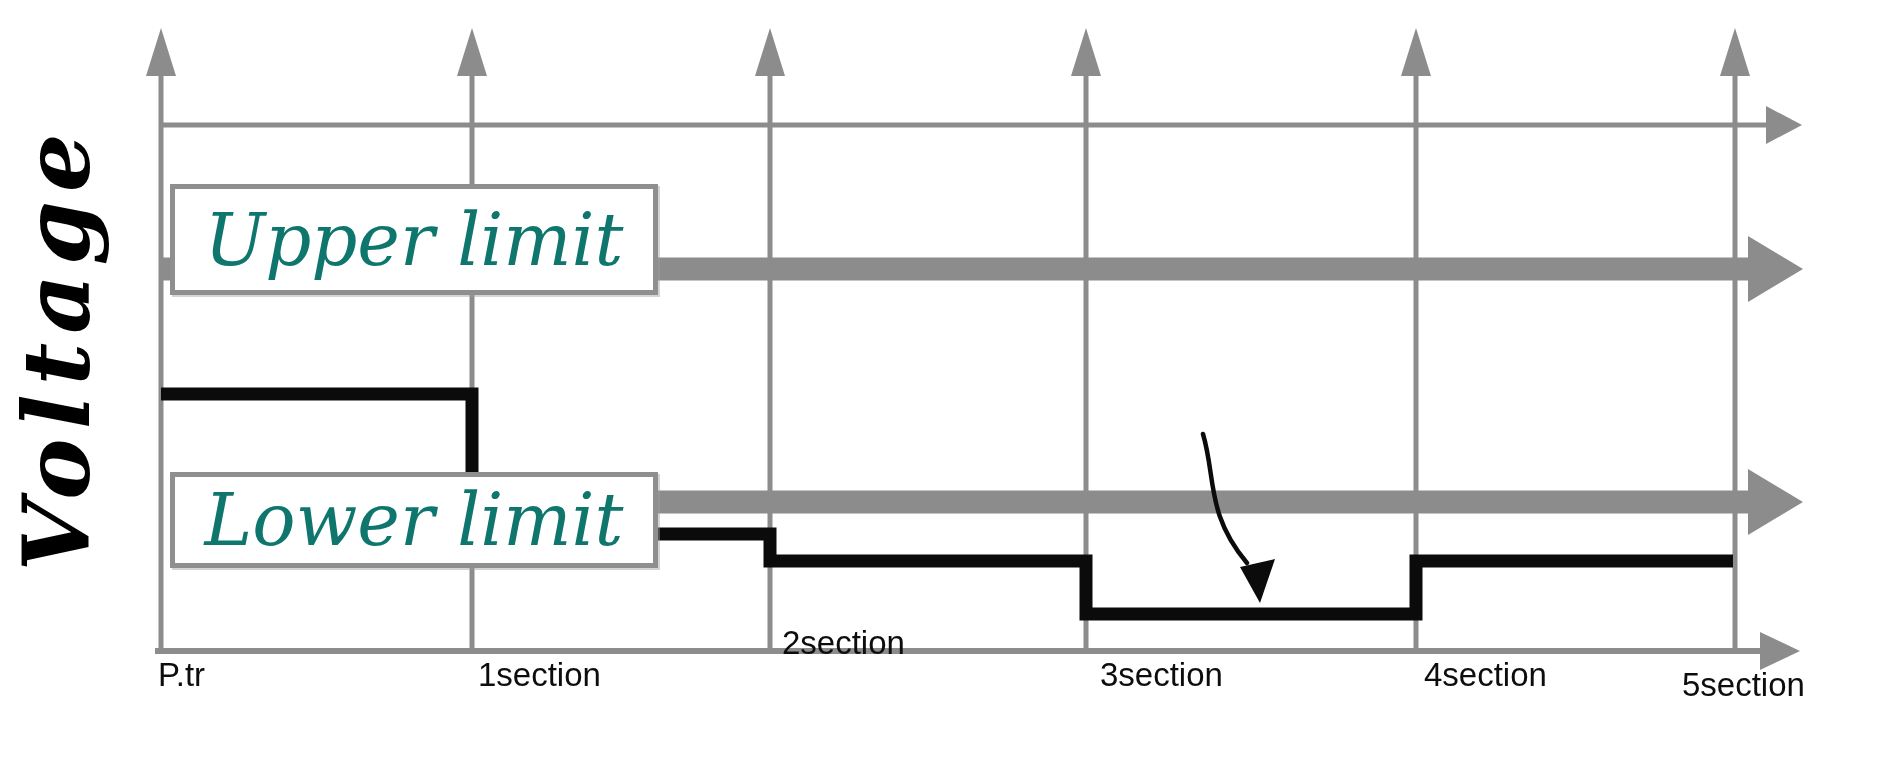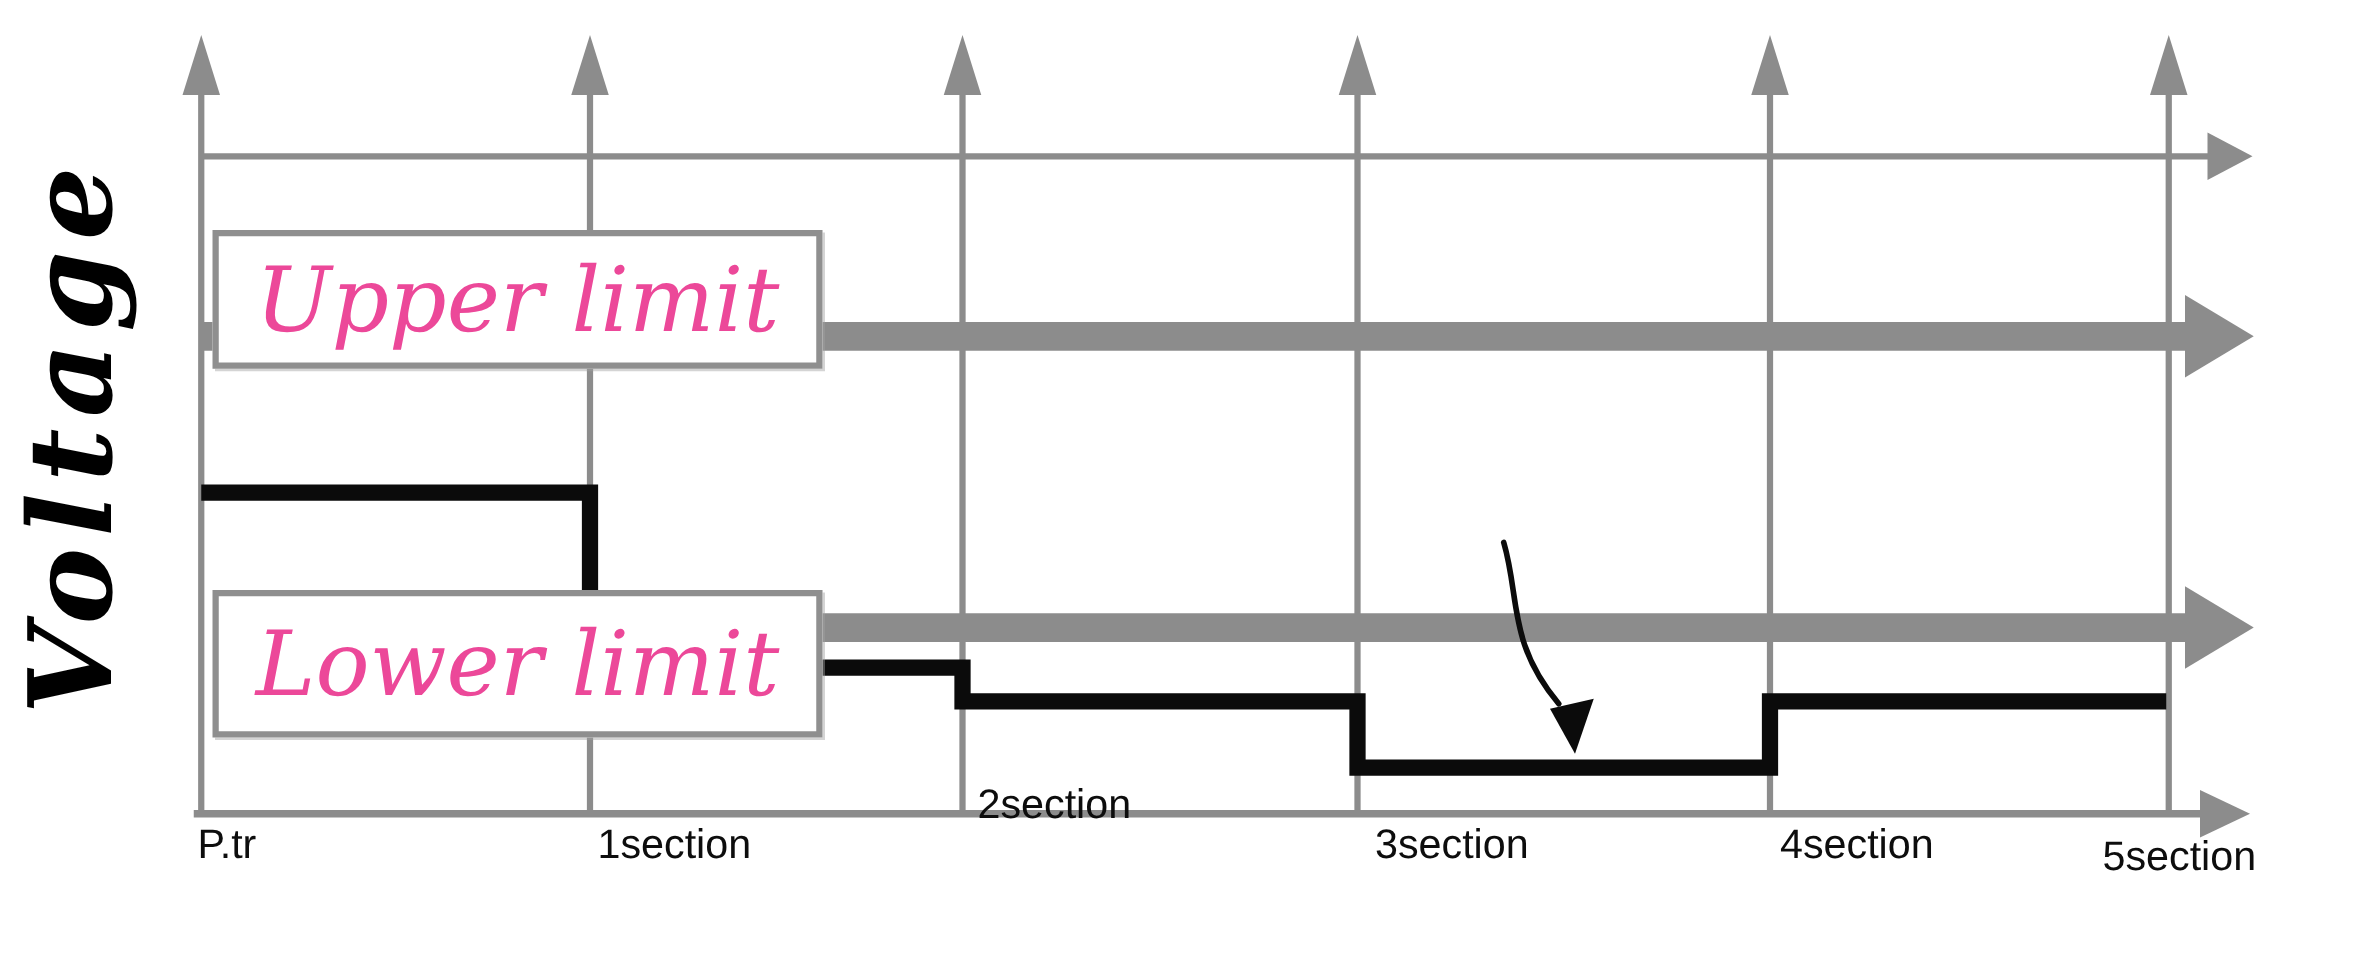--- a/index.html
+++ b/index.html
@@ -7,21 +7,21 @@
     width:1885px;height:764px;background:#ffffff;position:relative;
     overflow:hidden;font-family:"Liberation Sans",sans-serif;
   }
   .stage{position:absolute;left:0;top:0;width:1885px;height:764px;}
   svg.diagram{position:absolute;left:0;top:0;z-index:1;}
   .limit-box{
     position:absolute;z-index:2;background:#ffffff;
     border:5px solid #8f8f8f;box-sizing:border-box;
     display:flex;align-items:center;justify-content:center;
     font-family:"DejaVu Serif","Liberation Serif",serif;
-    font-style:italic;font-size:72px;color:#ec4899;
+    font-style:italic;font-size:72px;color:#0f766e;
     box-shadow:2px 2px 0 rgba(160,160,160,.45);
   }
   .y-label{
     position:absolute;z-index:2;left:-250px;top:292px;width:614px;height:112px;
     display:flex;align-items:center;justify-content:center;
     transform:rotate(-90deg);
     font-family:"DejaVu Serif","Liberation Serif",serif;
     font-style:italic;font-weight:700;font-size:92px;letter-spacing:9px;color:#000;
   }
   .annotation{
@@ -62,21 +62,21 @@
       <polyline points="161,394 472,394 472,534 770,534 770,561 1086,561 1086,614 1416,614 1416,561 1733,561" fill="none" stroke="#0b0b0b" stroke-width="13" stroke-linejoin="miter"></polyline>
       <path d="M 1203 434 C 1216 478, 1206 514, 1247 563" fill="none" stroke="#0b0b0b" stroke-width="4.5" stroke-linecap="round"></path>
       <polygon points="1240,567 1275,559 1260,603" fill="#0b0b0b"></polygon>
     </svg>
 
   <div class="y-label">Voltage</div>
 
   <div class="limit-box" style="left: 170px; top: 184px; width: 488px; height: 111px;">
     <span>Upper limit</span>
   </div>
-  <div class="limit-box" style="left: 170px; top: 472px; width: 488px; height: 118px;">
+  <div class="limit-box" style="left: 170px; top: 472px; width: 488px; height: 96px;">
     <span>Lower limit</span>
   </div>
 
 
   <div id="xlabels">
       <div class="x-label" style="left: 158px; top: 656px;">P.tr</div>
       <div class="x-label" style="left: 478px; top: 656px;">1section</div>
       <div class="x-label" style="left: 782px; top: 624px;">2section</div>
       <div class="x-label" style="left: 1100px; top: 656px;">3section</div>
       <div class="x-label" style="left: 1424px; top: 656px;">4section</div>

